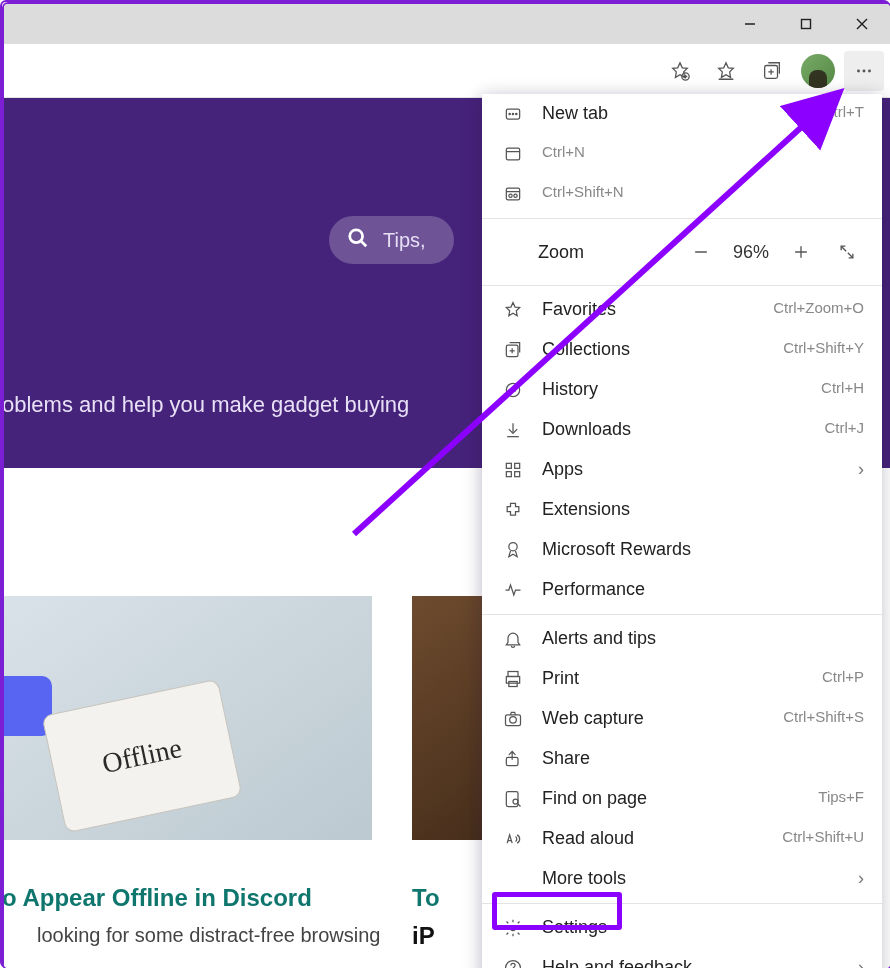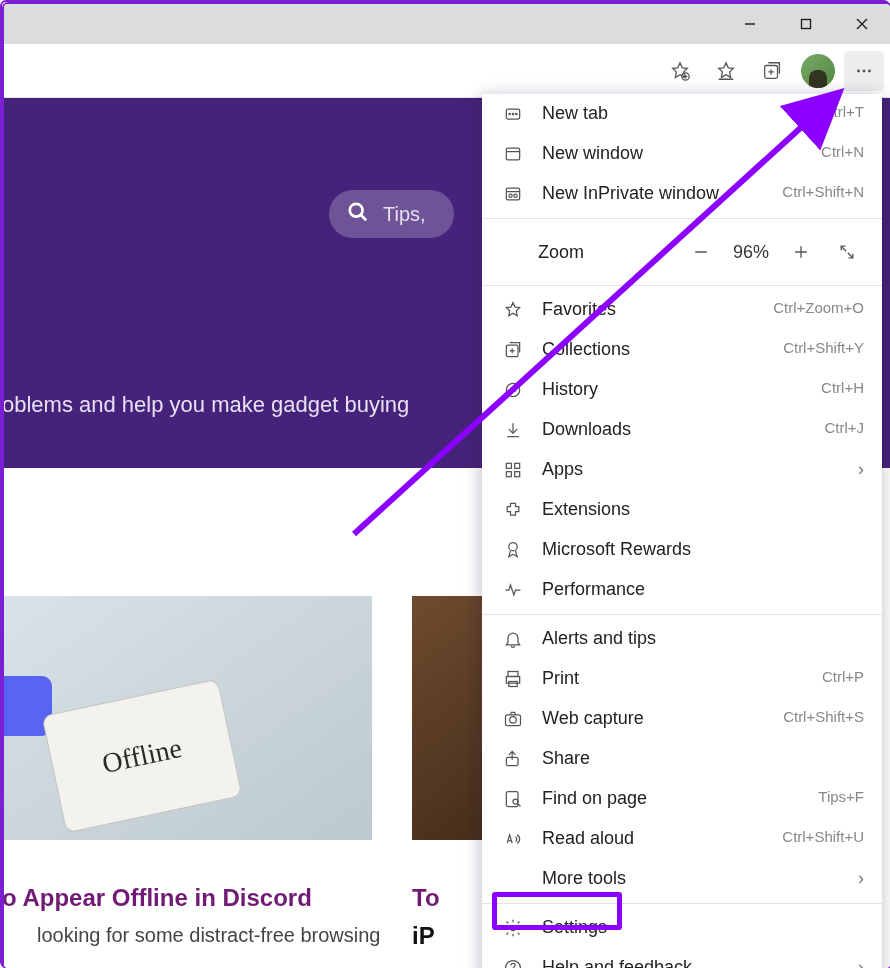--- a/index.html
+++ b/index.html
@@ -60,21 +60,21 @@
     position:absolute; left:0; right:0; top:94px; bottom:0;
     background:#fff;
   }
   .purple-band {
     position:absolute; left:0; right:0; top:94px; height:370px;
     background:#46237a;
     color:#fff;
     padding-left:0;
   }
   .search-pill {
-    position:absolute; top:186px; left:325px; height:48px;
+    position:absolute; top:212px; left:325px; height:48px;
     background:rgba(255,255,255,0.22);
     border-radius:24px;
     display:flex; align-items:center; color:#e6dff4;
     padding:0 28px 0 18px; gap:14px; font-size:20px;
   }
   .band-text {
     position:absolute; top:388px; left:-2px; font-size:22px; color:#e8e0f6;
     white-space:nowrap;
   }
 
@@ -84,21 +84,21 @@
     overflow:hidden;
   }
   .thumb2 {
     position:absolute; top:592px; height:244px; left:408px; width:370px;
     background:linear-gradient(145deg,#6e4b2e,#2b1a0e);
   }
   .disc-badge{position:absolute;left:-10px;top:80px;width:60px;height:60px;background:#5865f2;border-radius:10px;}
   .key{position:absolute;width:180px;height:120px;background:#f4f2ee;border:1px solid #c8c4bd;border-radius:10px;transform:rotate(-12deg);display:flex;align-items:center;justify-content:center;font-family:Georgia,serif;font-size:28px;color:#2a2a2a;}
   .key1{left:50px;top:100px;}
 
-  .art-title{position:absolute;top:880px;font-size:24px;font-weight:700;color:#701a75;}
+  .art-title{position:absolute;top:880px;font-size:24px;font-weight:700;color:#0f766e;}
   .art-title.a1{left:-2px;}
   .art-title.a2{left:408px;}
   .art-sub{position:absolute;top:920px;font-size:20px;color:#444;}
   .art-sub.s1{left:-2px;margin-left:35px;}
   .art-sub2{position:absolute;top:918px;left:408px;font-size:24px;font-weight:700;color:#111;}
 
   
   .menu {
     position:absolute; top:90px; right:8px; width:400px;
     background:#fff;
@@ -232,33 +232,31 @@
     <span class="mi-label">New tab</span>
     <span class="mi-short">Ctrl+T</span>
   </div>
   <div class="menu-row">
     <span class="mi-icon">
         <svg viewBox="0 0 24 24">
           <rect x="4" y="5" width="16" height="14" rx="2"></rect>
           <line x1="4" y1="9" x2="20" y2="9"></line>
         </svg>
       </span>
-    <span class="mi-label">New window</span>
     <span class="mi-short">Ctrl+N</span>
   </div>
   <div class="menu-row">
     <span class="mi-icon">
         <svg viewBox="0 0 24 24">
           <rect x="4" y="5" width="16" height="14" rx="2"></rect>
           <line x1="4" y1="9" x2="20" y2="9"></line>
           <circle cx="9" cy="14" r="2"></circle>
           <circle cx="15" cy="14" r="2"></circle>
         </svg>
       </span>
-    <span class="mi-label">New InPrivate window</span>
     <span class="mi-short">Ctrl+Shift+N</span>
   </div>
 
   <div class="menu-sep"></div>
   <div class="zoom-row">
     <span class="zlabel">Zoom</span>
     <span class="zctrl">
         <svg width="20" height="20" viewBox="0 0 24 24" stroke="#555" stroke-width="1.6">
           <line x1="5" y1="12" x2="19" y2="12"></line>
         </svg>

